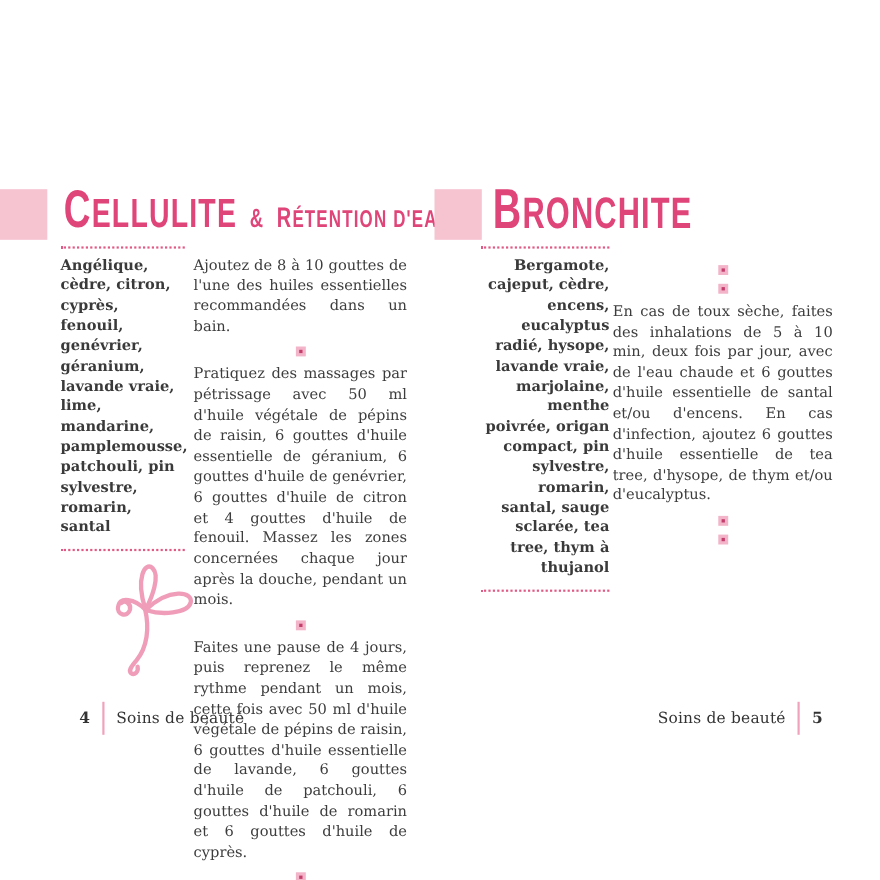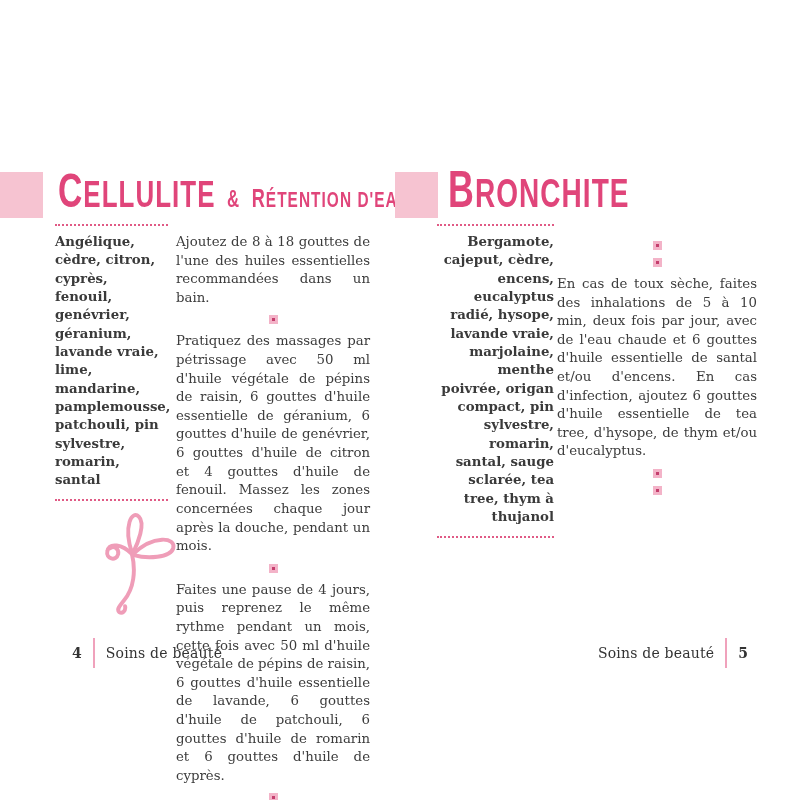--- a/index.html
+++ b/index.html
@@ -77,21 +77,21 @@
       <span class="t-main">CELLULITE</span>
       <span class="t-amp">&amp;</span>
       <span class="t-sub">RÉTENTION D'EAU</span>
     </h1>
 
     <aside class="oils left">
       <p>Angélique, cèdre, citron, cyprès, fenouil, genévrier, géranium, lavande vraie, lime, mandarine, pamplemousse, patchouli, pin sylvestre, romarin, santal</p>
     </aside>
 
     <div class="maincol left">
-      <p>Ajoutez de 8 à 18 gouttes de l'une des huiles essentielles recommandées dans un bain.</p>
+      <p>Ajoutez de 8 à 10 gouttes de l'une des huiles essentielles recommandées dans un bain.</p>
       <div class="sep"></div>
       <p>Pratiquez des massages par pétrissage avec 50 ml d'huile végétale de pépins de raisin, 6 gouttes d'huile essentielle de géranium, 6 gouttes d'huile de genévrier, 6 gouttes d'huile de citron et 4 gouttes d'huile de fenouil. Massez les zones concernées chaque jour après la douche, pendant un mois.</p>
       <div class="sep"></div>
       <p>Faites une pause de 4 jours, puis reprenez le même rythme pendant un mois, cette fois avec 50 ml d'huile végétale de pépins de raisin, 6 gouttes d'huile essentielle de lavande, 6 gouttes d'huile de patchouli, 6 gouttes d'huile de romarin et 6 gouttes d'huile de cyprès.</p>
       <div class="sep"></div>
 
     </div>
 
     <svg class="flourish" width="100" height="118" viewBox="0 0 100 120" fill="none">
       <g stroke="#ef9db8" stroke-width="4" stroke-linecap="round" fill="none">

